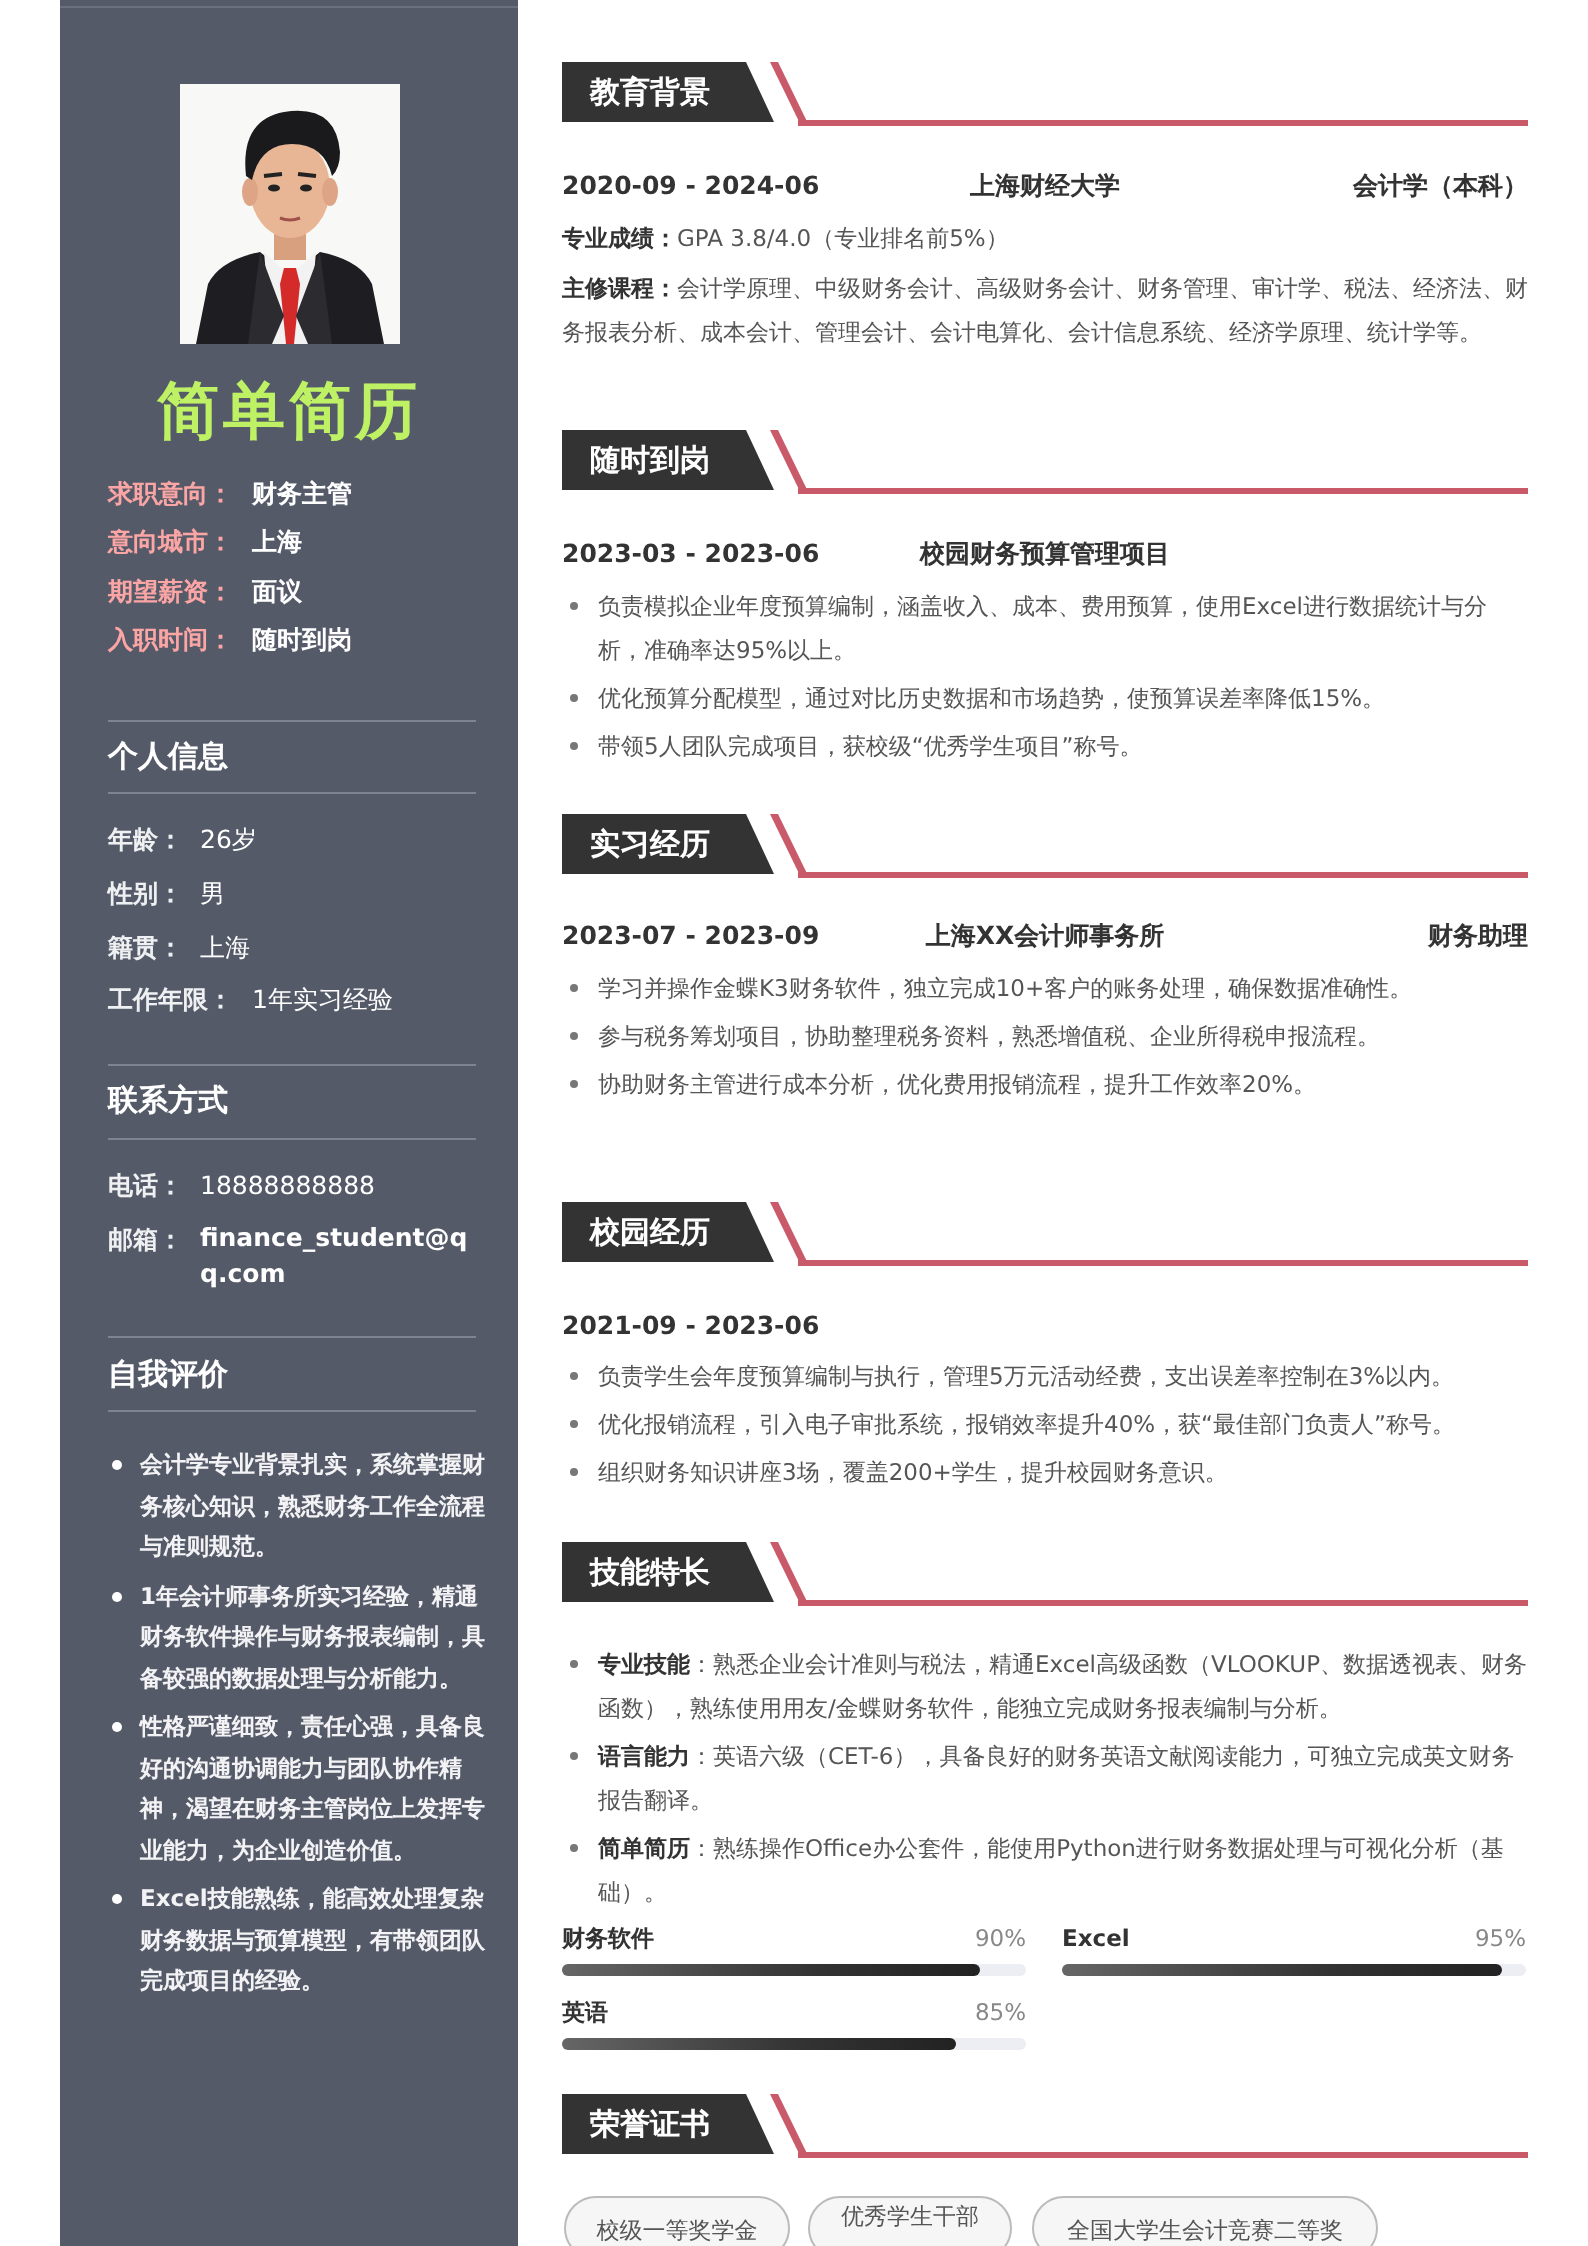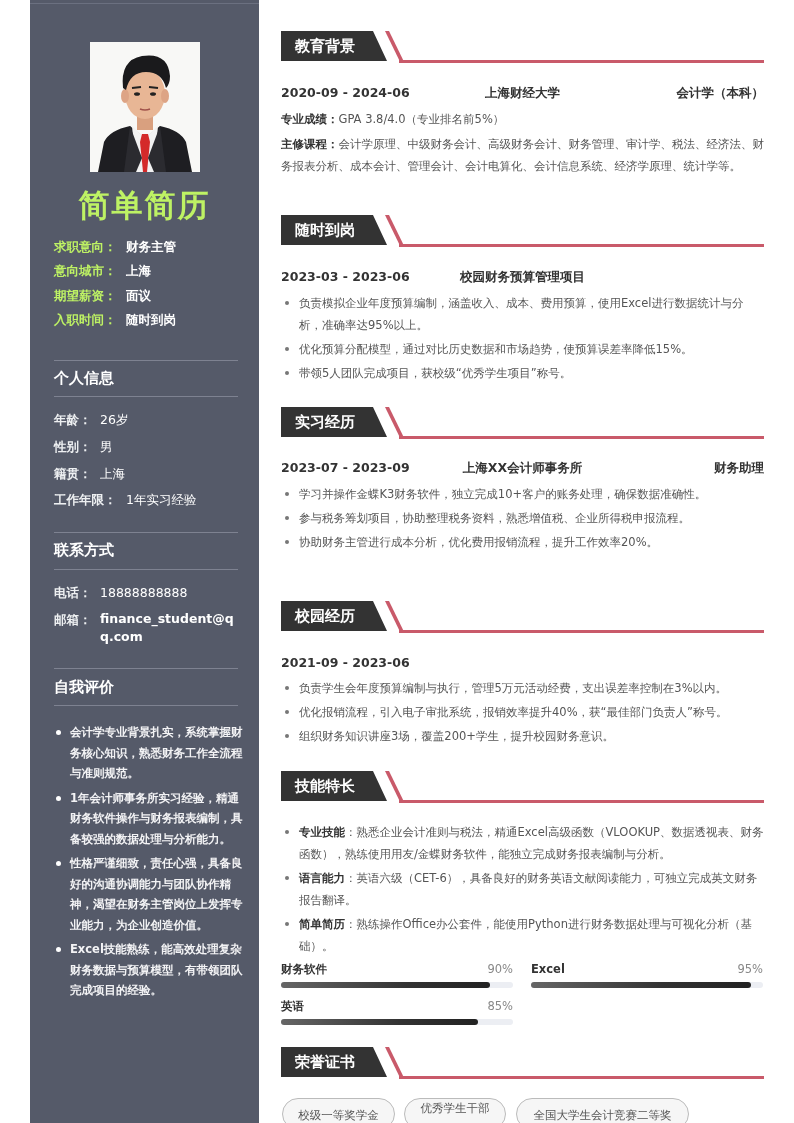--- a/index.html
+++ b/index.html
@@ -8,21 +8,21 @@
 
   .page { position: absolute; left: 30px; top: 0; width: 734px; height: 1123px; background:#fff; }
 
   
   .sidebar { position: absolute; left: 0; top: 0; width: 229px; height: 1123px; background: #555a69; color: #fff; }
   .sidebar .topline { position:absolute; left:0; top:3px; width:229px; height:1px; background:#6b7080; }
   .photo { position: absolute; left: 60px; top: 42px; width: 110px; height: 130px; background: #f7f7f5; overflow: hidden; }
   .big-title { position: absolute; left: 0; top: 185px; width: 229px; text-align: center; font-size: 31px; font-weight: bold; letter-spacing: 2px; color: #bef264; }
 
   .kv { position: absolute; left: 24px; font-size: 12.5px; font-weight: bold; color: #fff; }
-  .kv .k { color: #bef264; display: inline-block; }
+  .kv .k { color: #fca5a5; display: inline-block; }
   .kv .v { color: #fff; }
 
   .side-sep { position: absolute; left: 24px; width: 184px; height: 1px; background: #7e8291; }
   .side-head { position: absolute; left: 24px; font-size: 15px; font-weight: bold; color: #fff; }
 
   .pi { position: absolute; left: 24px; font-size: 12.5px; color:#fff; }
   .pi .k { font-weight: bold; display:inline-block; width: 46px; color:#eef0f2; }
   .pi .v { font-weight: normal; }
 
   .eval-list { position: absolute; left: 24px; top: 722px; width: 190px; list-style: none; }

